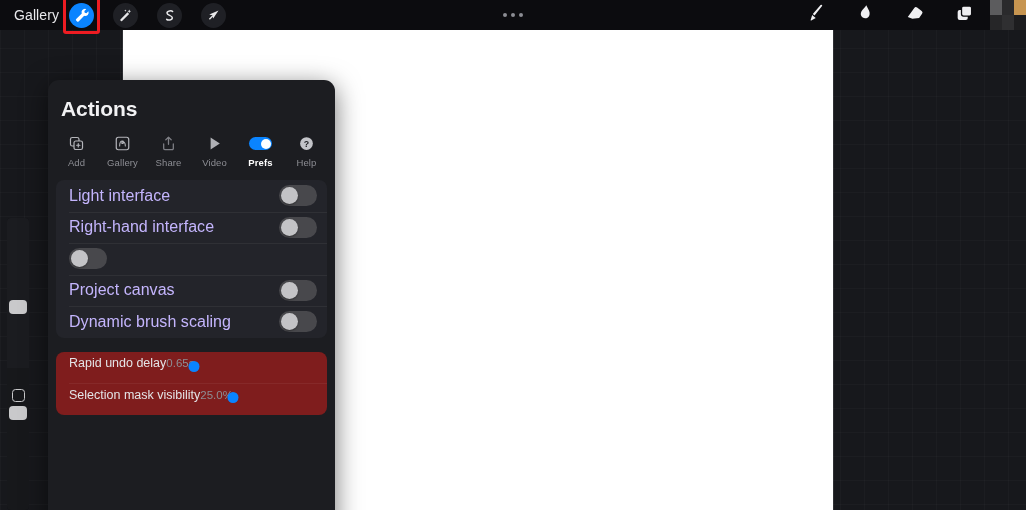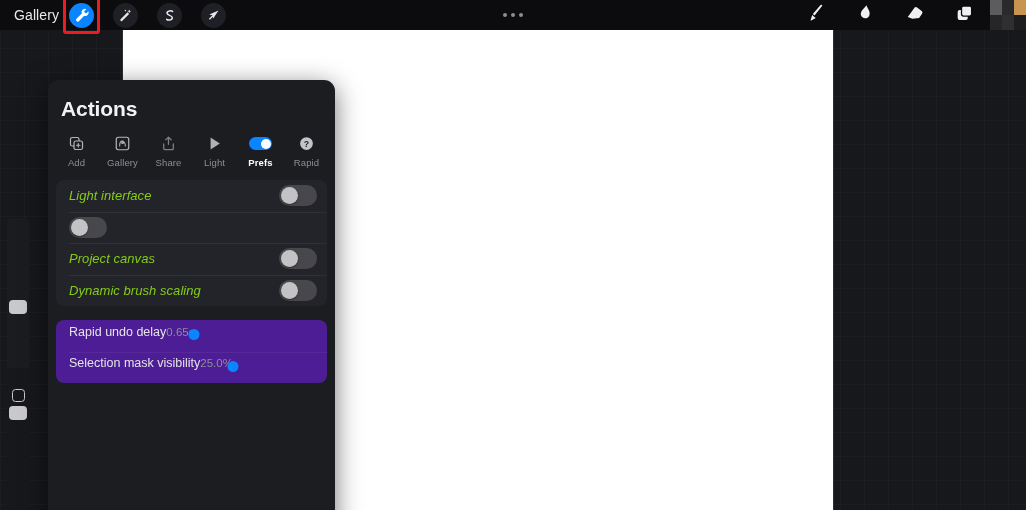--- a/index.html
+++ b/index.html
@@ -214,41 +214,40 @@
 
   
   .group {
     margin:0 8px;
     border-radius:8px;
     overflow:hidden;
     background:#23242a;
   }
   #toggle-group { margin-top:12px; }
   #menu-group  { margin-top:14px; background:#23242a; }
-  #slider-group { margin-top:14px; background:#4c1d95; }
+  #slider-group { margin-top:14px; background:#7f1d1d; }
 
   .row {
     position:relative;
     height:31.5px;
     display:flex; align-items:center;
     padding:0 10px 0 13px;
     cursor:pointer;
   }
   .row + .row::before {
     content:"";
     position:absolute; left:13px; right:0; top:0;
     height:1px;
     background:rgba(255,255,255,0.055);
   }
   .row-label {
-    font-size:13px;
-    color:#84cc16;
+    font-size:16px;
+    color:#c4b5fd;
     flex:1;
     letter-spacing:0.05px;
-    font-style:italic;
   }
 
   
   .switch {
     width:38px; height:21px;
     border-radius:11px;
     background:#48484c;
     position:relative;
     flex:0 0 auto;
   }
@@ -432,52 +431,58 @@
         </span>
         <span class="tab-label">Share</span>
       </div>
 
       <div class="panel-tab">
         <span class="tab-glyph">
           <svg width="17" height="17" viewBox="0 0 24 24" fill="#b0b1b6">
             <path d="M6.5 3.6 19.5 12 6.5 20.4z"></path>
           </svg>
         </span>
-        <span class="tab-label">Light</span>
+        <span class="tab-label">Video</span>
       </div>
 
       <div class="panel-tab active">
         <span class="tab-glyph">
           <span class="mini-toggle">
               <i></i>
             </span>
         </span>
         <span class="tab-label">Prefs</span>
       </div>
 
       <div class="panel-tab">
         <span class="tab-glyph">
           <svg width="17" height="17" viewBox="0 0 24 24">
             <circle cx="12" cy="12" r="9" fill="#c3c4c9"></circle>
             <text x="12" y="16.6" text-anchor="middle" font-family="Liberation Sans, sans-serif" font-size="12.5" font-weight="bold" fill="#1c1d21">?</text>
           </svg>
         </span>
-        <span class="tab-label">Rapid</span>
+        <span class="tab-label">Help</span>
       </div>
     </div>
 
     <div class="group" id="toggle-group">
 
       <div class="row">
         <span class="row-label">Light interface</span>
         <span class="switch">
             <i></i>
           </span>
       </div>
 
+      <div class="row">
+        <span class="row-label">Right-hand interface</span>
+        <span class="switch">
+            <i></i>
+          </span>
+      </div>
 
       <div class="row">
         <span class="switch">
             <i></i>
           </span>
       </div>
 
       <div class="row">
         <span class="row-label">Project canvas</span>
         <span class="switch">

